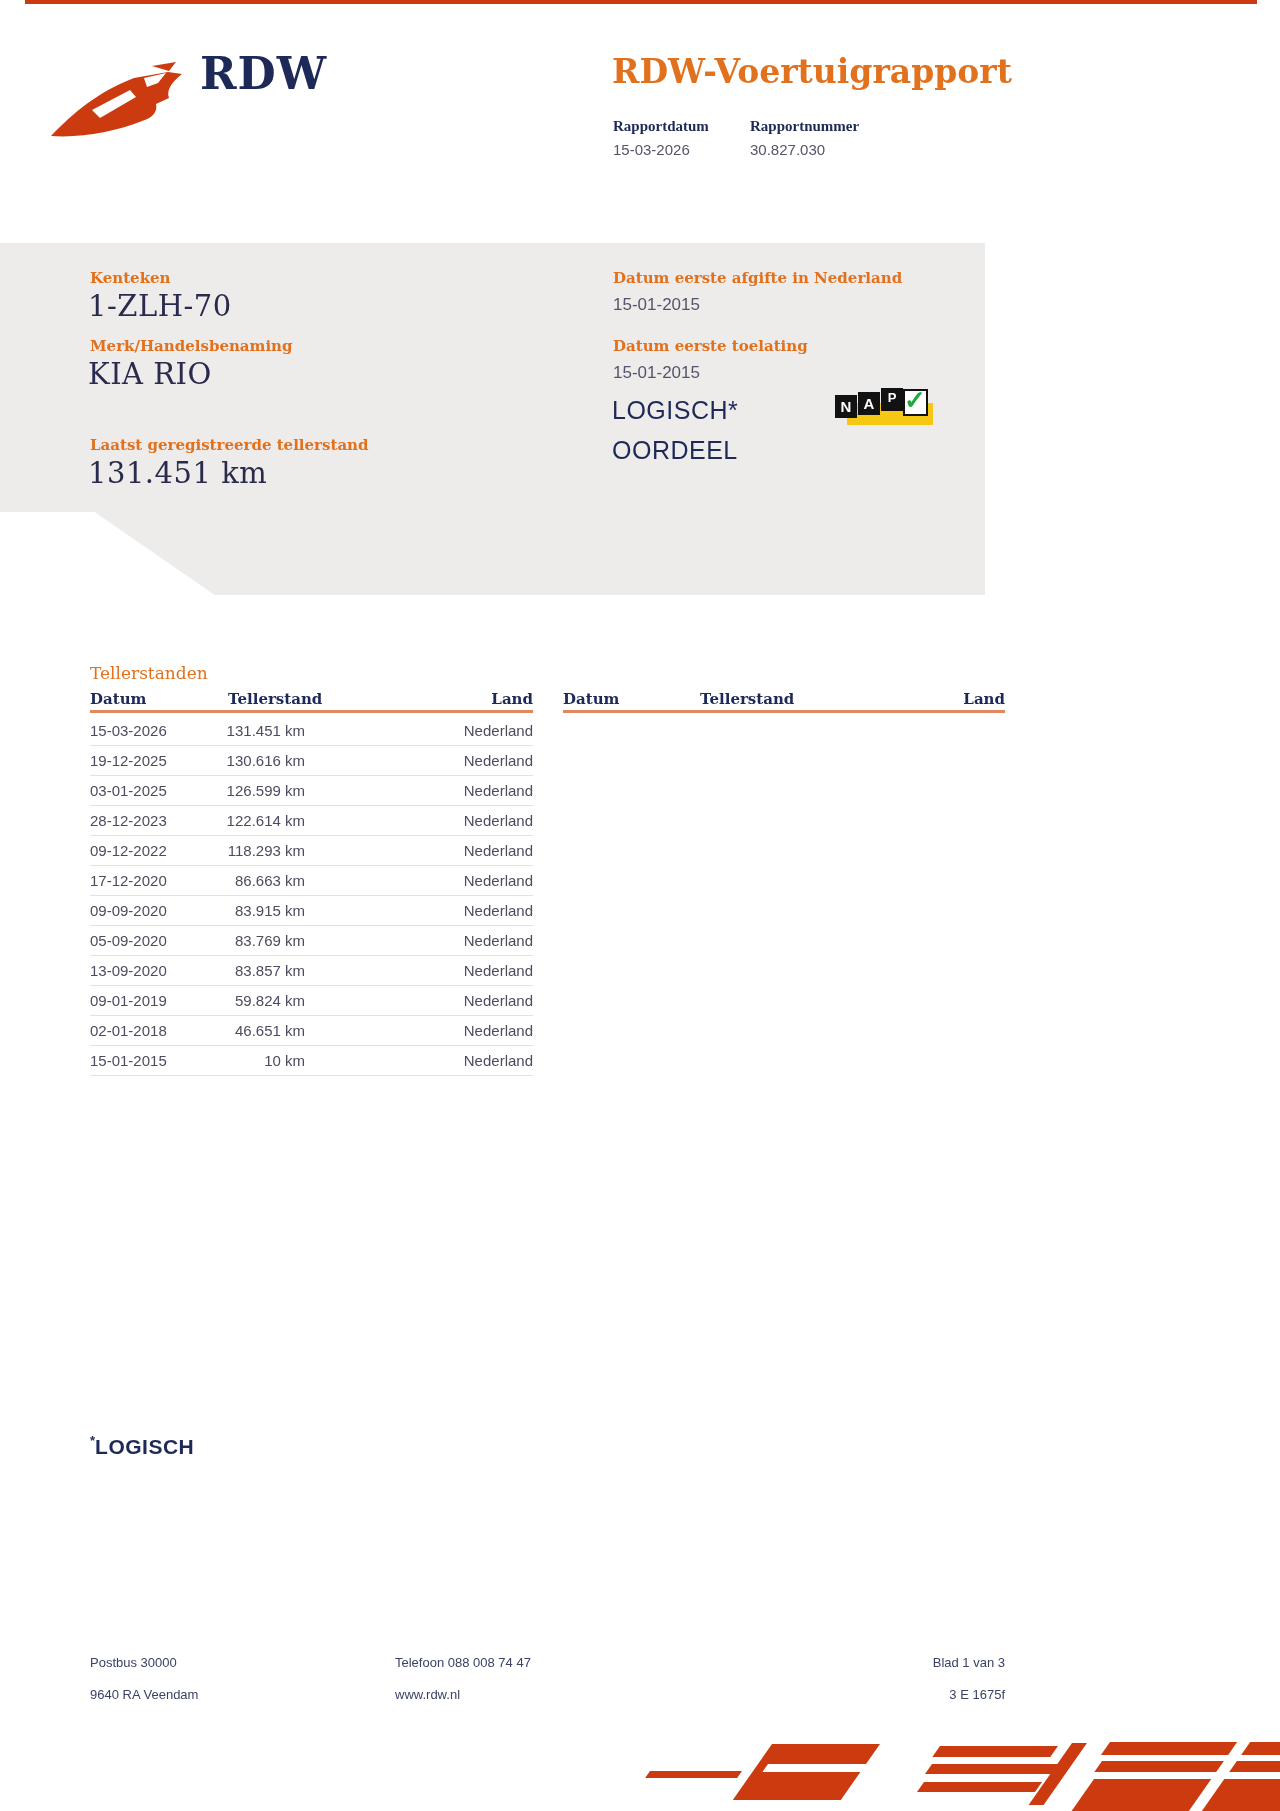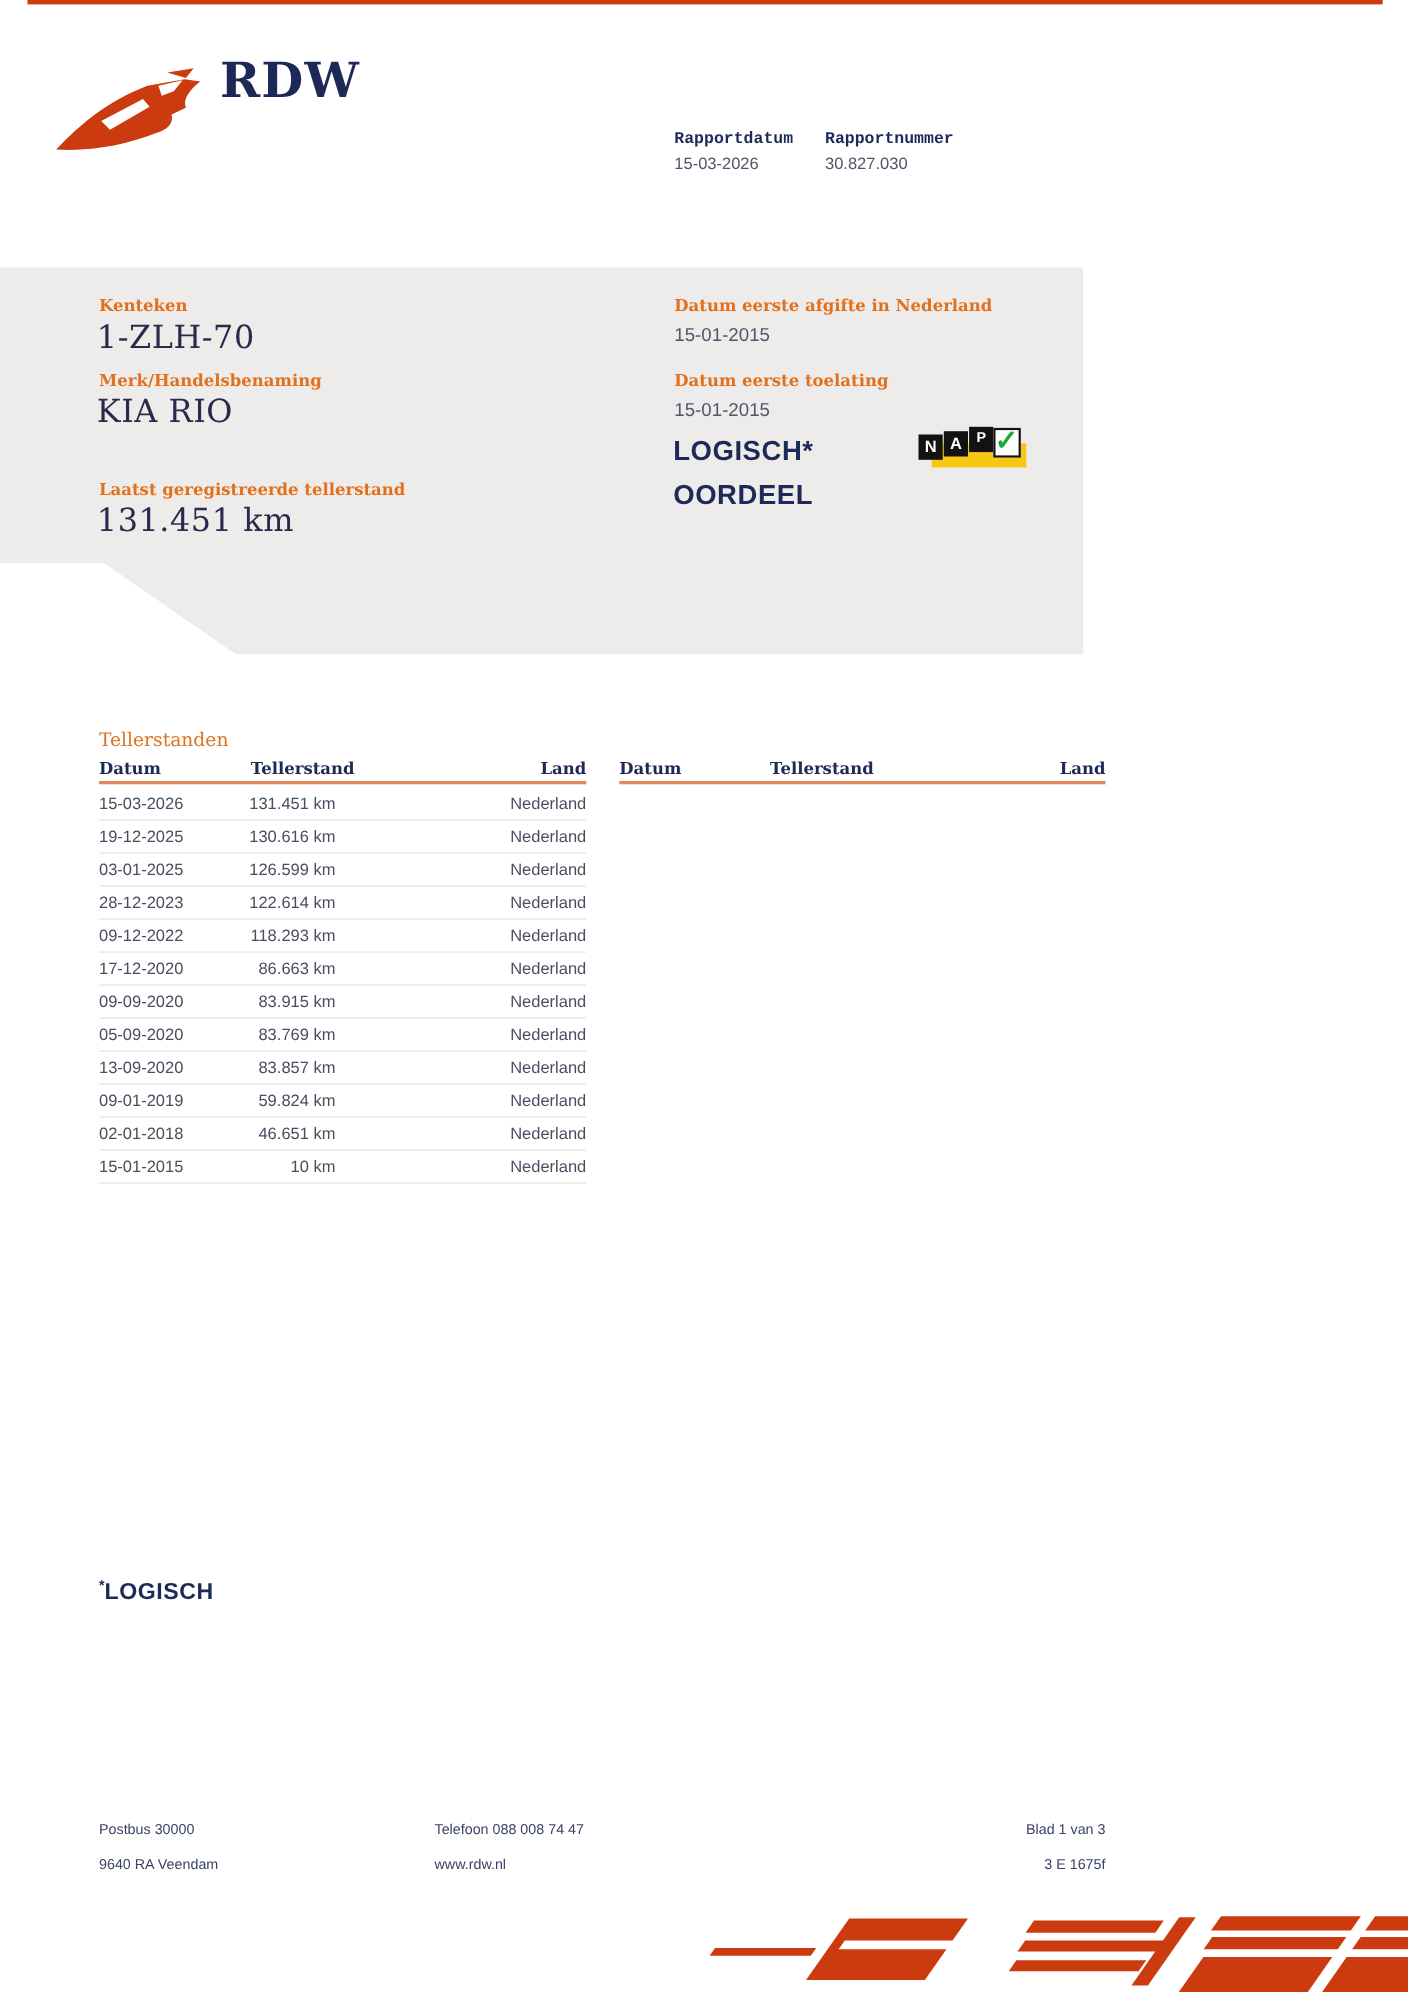--- a/index.html
+++ b/index.html
@@ -25,30 +25,30 @@
   .abs{position:absolute;}
 
   
   .top-line{left:25px;top:0;width:1232px;height:4px;background:var(--red);}
 
   
   .rdw-word{left:200px;top:48px;font-family:"DejaVu Serif",serif;font-weight:bold;
     font-size:44px;color:var(--navy);letter-spacing:1px;}
   .doc-title{left:612px;top:52px;font-family:"DejaVu Serif",serif;font-weight:bold;
     font-size:33px;color:var(--orange);}
-  .meta-label{font-family:Liberation Mono, monospace;font-weight:bold;font-size:15px;color:var(--navy);top:118px;}
+  .meta-label{font-family:Liberation Serif, serif;font-weight:bold;font-size:15px;color:var(--navy);top:118px;}
   .meta-value{font-size:15px;color:var(--gray-ink);top:141px;}
 
   
   .panel{left:0;top:243px;width:985px;height:352px;background:var(--panel);
     clip-path:polygon(0 0,100% 0,100% 100%,21.8% 100%,9.6% 76.4%,0 76.4%);}
   .lbl{font-family:"DejaVu Serif",serif;font-weight:bold;font-size:15px;color:var(--orange);}
   .big-serif{font-family:"DejaVu Serif",serif;font-size:29px;color:var(--ink);letter-spacing:0.5px;}
   .sans-val{font-size:17px;color:var(--gray-ink);}
-  .verdict{font-size:25px;font-weight:bold;color:var(--navy);letter-spacing:0.5px;text-align:right;}
+  .verdict{font-size:25px;font-weight:normal;color:var(--navy);letter-spacing:0.5px;text-align:right;}
 
   
   .nap{left:833px;top:383px;width:102px;height:48px;}
   .nap-yellow{position:absolute;left:14px;top:20px;width:86px;height:22px;background:var(--yellow);}
   .nap-tile{position:absolute;width:22px;height:23px;background:#121212;color:#ffffff;
     font-weight:bold;font-size:15px;text-align:center;line-height:23px;}
   .nap-n{left:2px;top:12px;}
   .nap-a{left:25px;top:9px;}
   .nap-p{left:48px;top:5px;font-size:13px;line-height:19px;}
   .nap-check-box{position:absolute;left:70px;top:6px;width:25px;height:27px;background:#ffffff;border:2px solid #121212;}
@@ -92,20 +92,21 @@
 
   <div class="abs" style="left:48px;top:52px;width:140px;height:88px;">
     <svg width="140" height="88" viewBox="0 0 140 88">
       <path d="M3 84 C 26 60, 50 40, 86 26 L 120 20 L 134 22 C 124 30, 118 38, 121 46 L 108 52 C 110 60, 104 66, 94 69 C 66 80, 34 86, 3 84 Z" fill="#cc3a0f"></path>
       <path d="M44 58 L 82 38 L 88 45 L 52 66 Z" fill="#ffffff"></path>
       <path d="M96 26 L 118 21 L 110 31 L 99 35 Z" fill="#ffffff"></path>
       <path d="M104 14 L 128 10 L 121 19 Z" fill="#cc3a0f"></path>
     </svg>
   </div>
   <div class="abs rdw-word">RDW</div>
+  <div class="abs doc-title">RDW-Voertuigrapport</div>
 
   <div class="abs meta-label" style="left:613px;">Rapportdatum</div>
   <div class="abs meta-label" style="left:750px;">Rapportnummer</div>
   <div class="abs meta-value" style="left:613px;">15-03-2026</div>
   <div class="abs meta-value" style="left:750px;">30.827.030</div>
 
   <div class="abs panel"></div>
 
   <div class="abs lbl" style="left:90px;top:269px;">Kenteken</div>
   <div class="abs big-serif" style="left:88px;top:289px;">1-ZLH-70</div>

